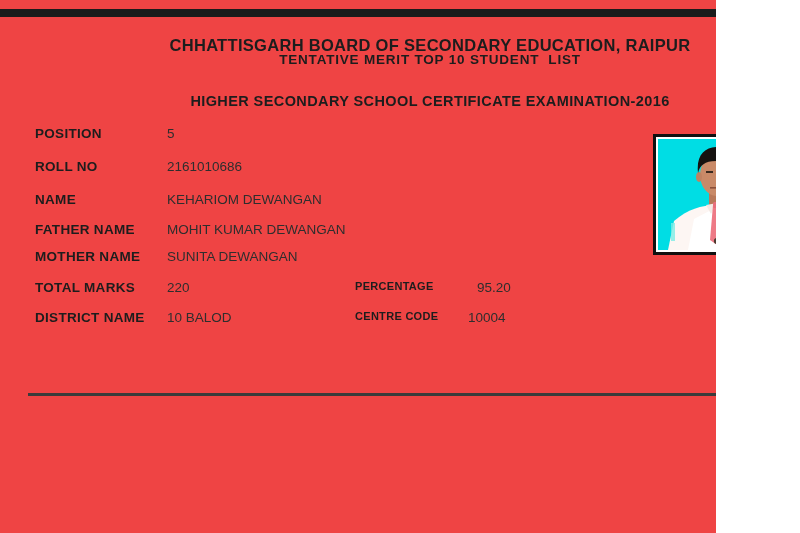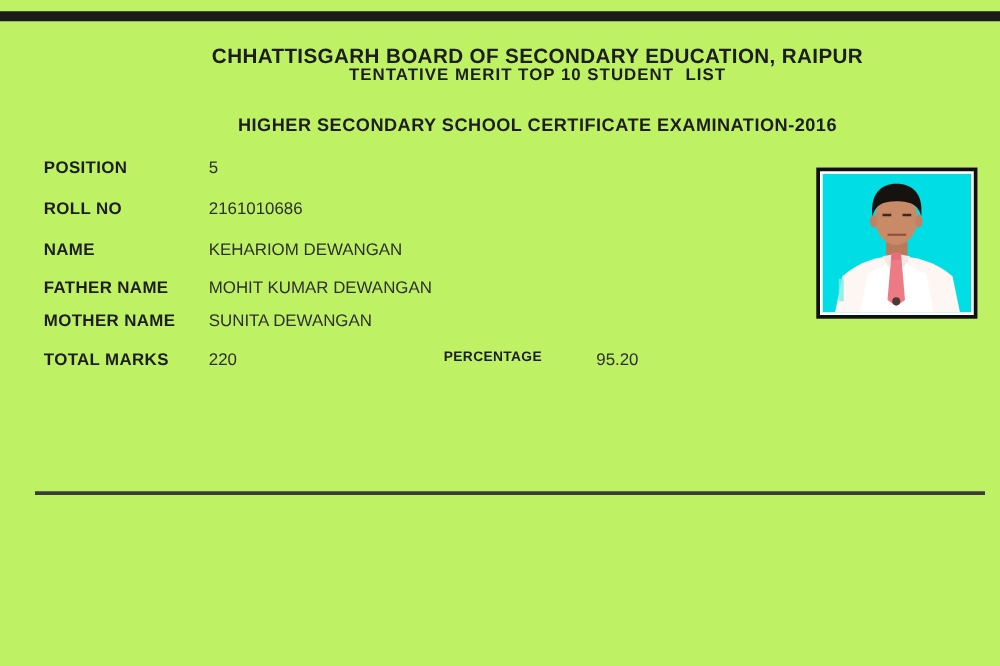--- a/index.html
+++ b/index.html
@@ -1,20 +1,20 @@
 <!DOCTYPE html>
 <html><head>
 <meta charset="utf-8">
 <style>
   html, body { margin: 0; padding: 0; background: #ffffff; }
   .page {
     position: relative;
-    width: 800px;
+    width: 716px;
     height: 533px;
-    background: #bef264;
+    background: #ef4444;
     font-family: "Liberation Sans", sans-serif;
     color: #1d1d1d;
     overflow: hidden;
   }
   .topbar {
     position: absolute;
     left: 0; top: 9px;
     width: 800px; height: 8px;
     background: #1b1b1b;
   }
@@ -112,20 +112,26 @@
     <span class="val">SUNITA DEWANGAN</span>
   </div>
 
   <div class="row" style="top:280px">
     <span class="lbl">TOTAL MARKS</span>
     <span class="val">220</span>
     <span class="lbl2">PERCENTAGE</span>
     <span class="val2" style="left:477px">95.20</span>
   </div>
 
+  <div class="row" style="top:310px">
+    <span class="lbl">DISTRICT NAME</span>
+    <span class="val">10 BALOD</span>
+    <span class="lbl2">CENTRE CODE</span>
+    <span class="val2" style="left:468px">10004</span>
+  </div>
 
 
 
   <div class="bottom-rule"></div>
 
   <div class="photo-frame">
     <svg width="119" height="111" viewBox="0 0 119 111">
 
       <rect x="0" y="0" width="119" height="111" fill="#00dde4"></rect>
 

